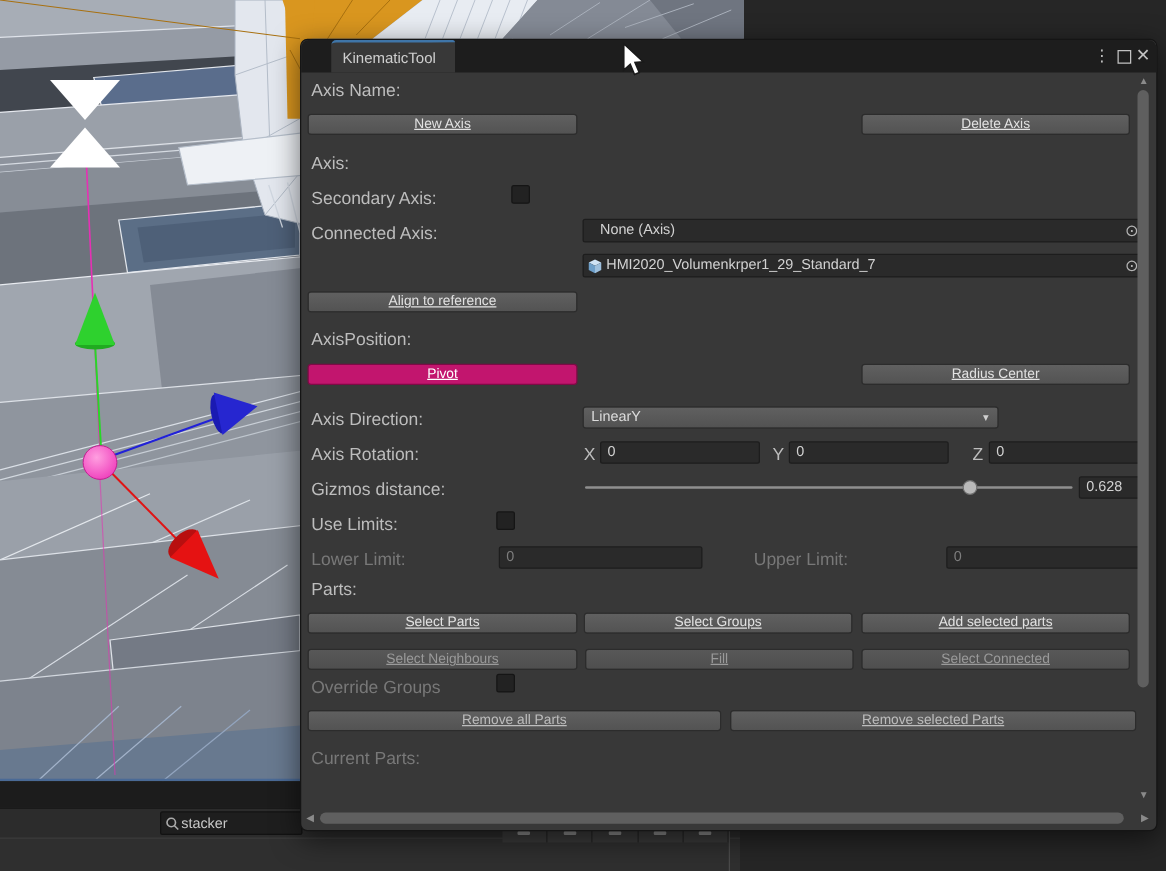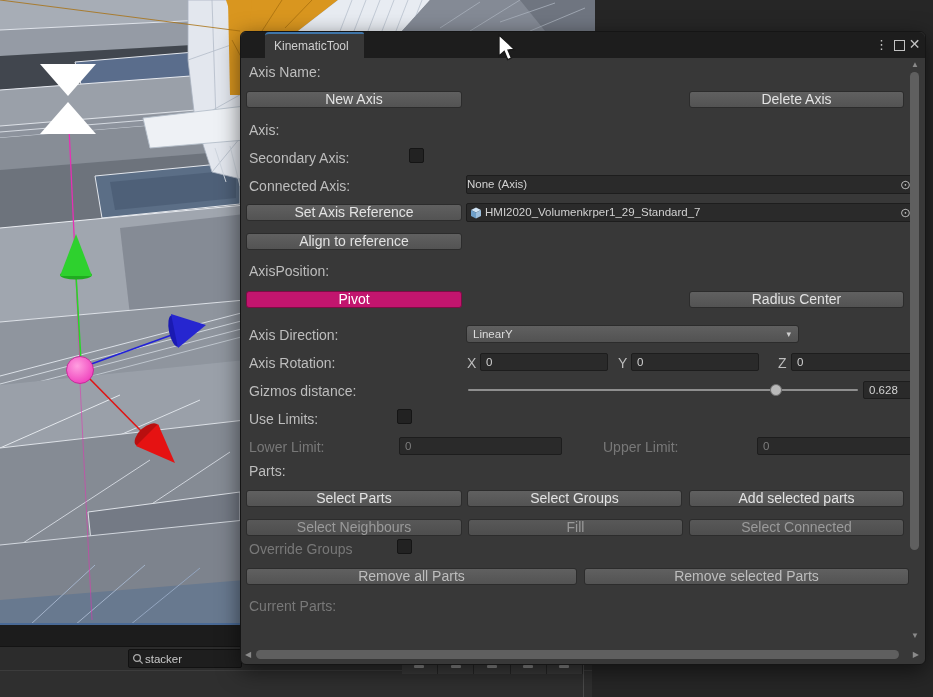--- a/index.html
+++ b/index.html
@@ -11,32 +11,32 @@
            border-radius:6px;box-shadow:0 6px 22px rgba(0,0,0,.55);border:1px solid #151515;box-sizing:border-box;}
   .titlebar{position:absolute;left:0;top:0;right:0;height:26px;background:#1d1d1d;border-radius:6px 6px 0 0;}
   .tab{position:absolute;left:0;top:0;width:99px;height:26px;background:#383838;border-top:2px solid #3f75a8;
        box-sizing:border-box;border-radius:4px 2px 0 0;margin-left:24px;}
   .tab-label{position:absolute;left:9px;top:5px;font-size:12px;color:#cfcfcf;white-space:nowrap;}
   .winicon{position:absolute;top:5px;color:#c2c2c2;font-size:13px;line-height:15px;width:15px;text-align:center;cursor:default;}
   .maxbox{position:absolute;top:8px;width:9px;height:9px;border:1.6px solid #c2c2c2;}
   .lbl{position:absolute;font-size:14px;color:#bdbdbd;white-space:nowrap;}
   .lbl.dim{color:#787878;}
   .btn{position:absolute;height:17px;background:linear-gradient(#606060,#535353);border:1px solid #2c2c2c;
-       border-radius:3px;box-sizing:border-box;font-size:14px;color:#e2e2e2;text-align:center;line-height:15px;
-       overflow:hidden;white-space:nowrap;}
+       border-radius:3px;box-sizing:border-box;font-size:11px;color:#e2e2e2;text-align:center;line-height:15px;
+       overflow:hidden;white-space:nowrap;text-decoration:underline;}
   .btn.dimtx{color:#9a9a9a;background:linear-gradient(#585858,#4e4e4e);}
   .btn.semi{color:#bdbdbd;}
   .btn.pivot{background:#c2156e;color:#fff;border-color:#7d0b45;}
   .field{position:absolute;background:#2a2a2a;border:1px solid #1d1d1d;border-radius:2px;box-sizing:border-box;
          font-size:11.5px;color:#d2d2d2;}
   .field input{position:absolute;left:5px;top:0;right:4px;bottom:0;width:calc(100% - 10px);background:transparent;border:none;outline:none;
          color:#d2d2d2;font-size:11.5px;font-family:inherit;padding:0;}
   .field.dim input{color:#7d7d7d;}
   .objfield{position:absolute;background:#2a2a2a;border:1px solid #1d1d1d;border-radius:2px;box-sizing:border-box;
-            font-size:11.5px;color:#d2d2d2;line-height:17px;padding-left:0;overflow:hidden;white-space:nowrap;}
+            font-size:11.5px;color:#d2d2d2;line-height:17px;padding-left:13px;overflow:hidden;white-space:nowrap;}
   .picker{position:absolute;right:2px;top:0px;color:#b5b5b5;font-size:13px;line-height:17px;}
   .ddown{position:absolute;height:18px;background:linear-gradient(#606060,#525252);border:1px solid #2c2c2c;border-radius:3px;
          box-sizing:border-box;font-size:11.5px;color:#dcdcdc;line-height:16px;padding-left:6px;}
   .ddarrow{position:absolute;right:7px;top:0;font-size:9px;color:#cfcfcf;line-height:16px;}
   .checkbox{position:absolute;width:15px;height:15px;background:#222;border:1px solid #151515;border-radius:2px;box-sizing:border-box;}
   .slider-track{position:absolute;height:2px;background:#8f8f8f;border-radius:1px;}
   .slider-handle{position:absolute;width:12px;height:12px;border-radius:50%;background:#b9b9b9;border:1px solid #6e6e6e;box-sizing:border-box;}
   .vscroll{position:absolute;right:4px;top:27px;width:12px;bottom:22px;}
   .vthumb{position:absolute;left:1px;top:13px;width:9px;height:478px;background:#5f5f5f;border-radius:5px;}
   .hscroll{position:absolute;left:2px;right:18px;bottom:3px;height:13px;}
@@ -211,21 +211,20 @@
 
     <span class="lbl" style="left:8px;top:118px">Secondary Axis:</span>
     <div class="checkbox" style="left:168px;top:116px"></div>
 
     <span class="lbl" style="left:8px;top:146px">Connected Axis:</span>
     <div class="objfield" style="left:225px;top:143px;width:448px;height:19px">
       <span>None (Axis)</span>
       <span class="picker">⊙</span>
     </div>
 
-    <div class="btn" style="left:5px;top:172px;width:216px">Set Axis Reference</div>
     <div class="objfield" style="left:225px;top:171px;width:448px;height:19px;padding-left:18px">
       <svg class="abs" style="left:3px;top:3px" width="12" height="12" viewBox="0 0 12 12">
         <polygon points="6,0.5 11,3 6,5.5 1,3" fill="#cfe3f5"></polygon>
         <polygon points="1,3 6,5.5 6,11.5 1,9" fill="#6e9fc9"></polygon>
         <polygon points="11,3 6,5.5 6,11.5 11,9" fill="#9dbfdd"></polygon>
       </svg>
       <span>HMI2020_Volumenkrper1_29_Standard_7</span>
       <span class="picker">⊙</span>
     </div>
 

